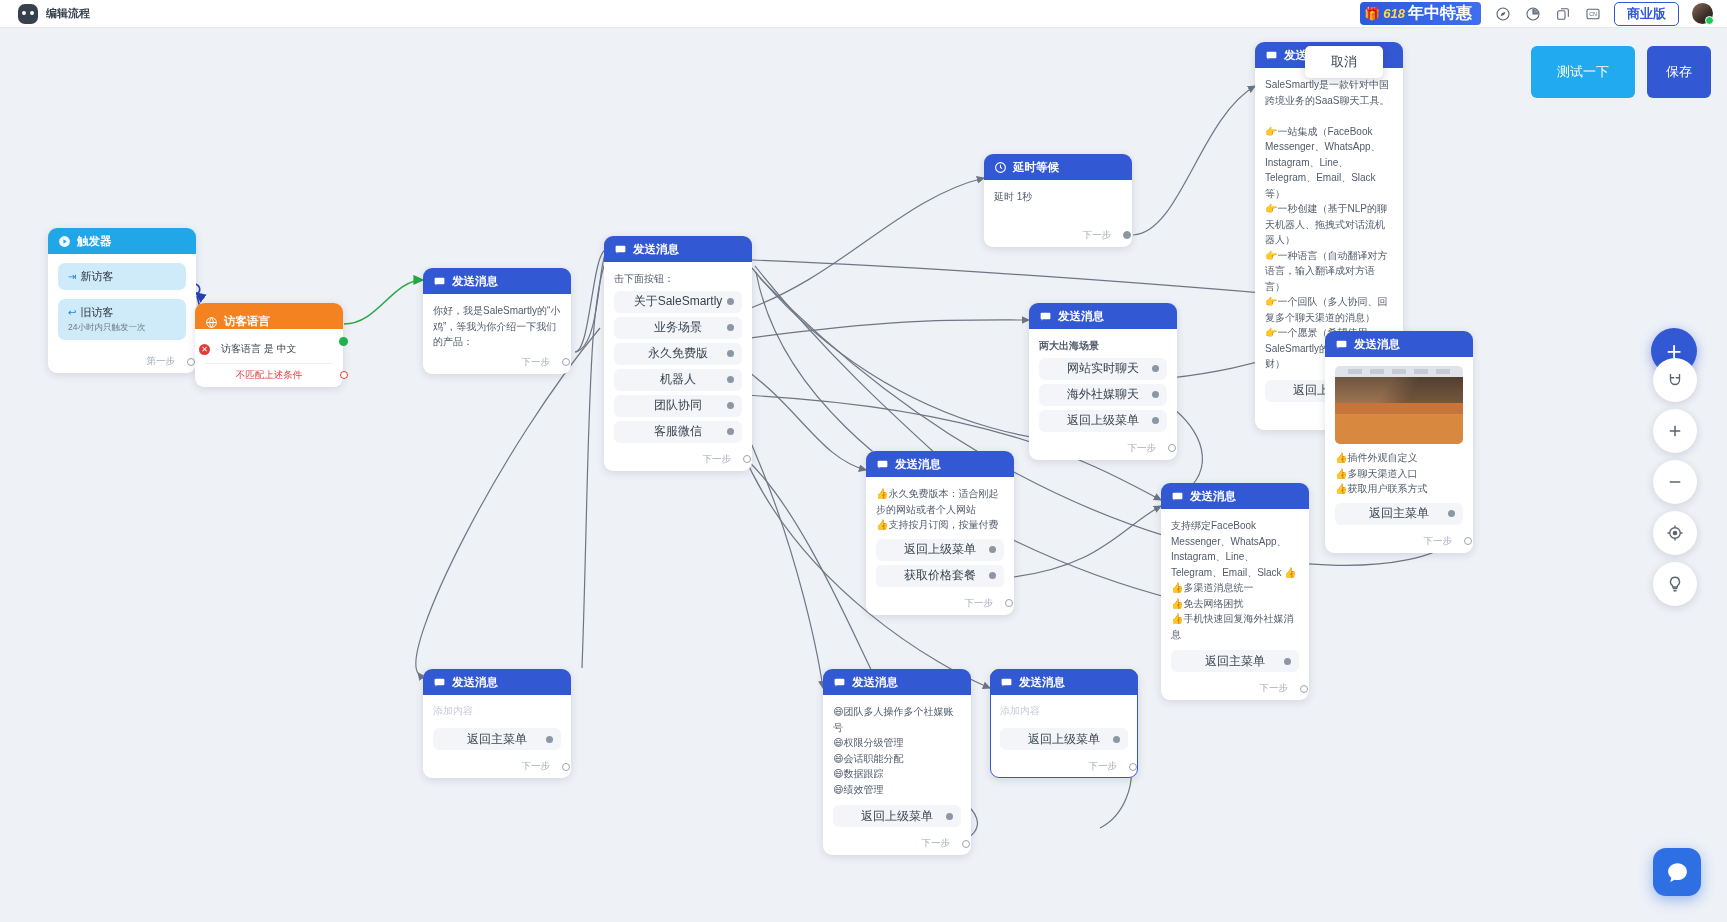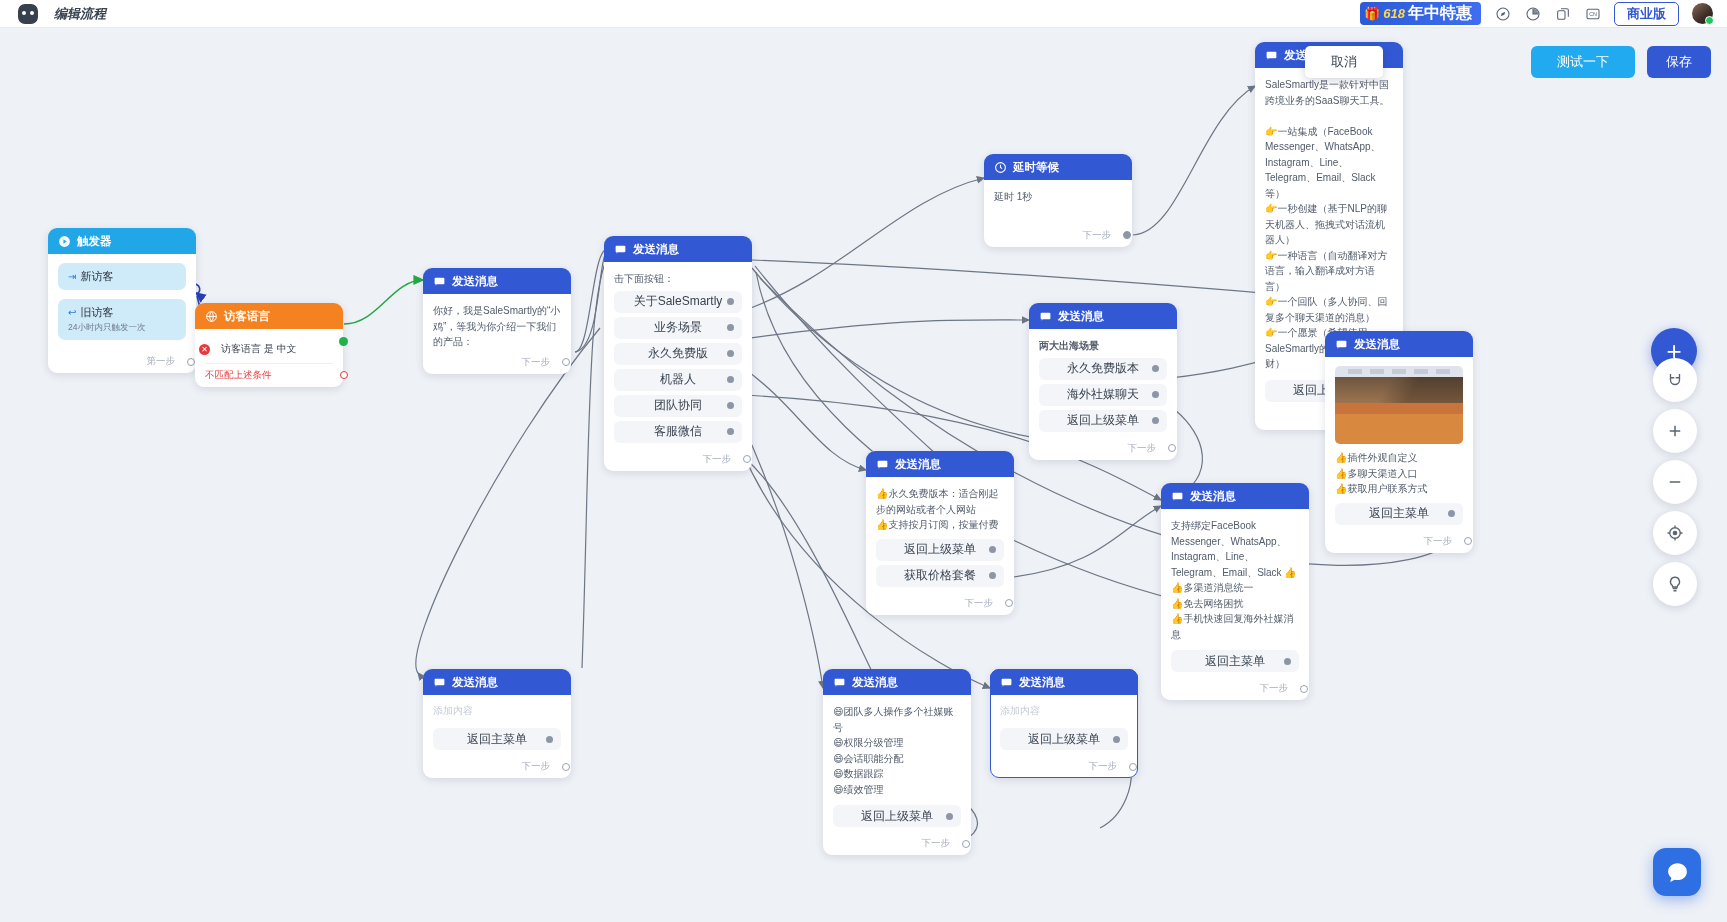--- a/index.html
+++ b/index.html
@@ -23,21 +23,21 @@
     width: 20px; height: 20px; border-radius: 7px; background: #37404d;
     position: relative; display: inline-block;
   }
   .logo-bot::before, .logo-bot::after {
     content: ""; position: absolute; top: 7px; width: 4px; height: 4px;
     border-radius: 50%; background: #fff;
   }
   .logo-bot::before { left: 4px; }
   .logo-bot::after { right: 4px; }
   .page-title {
-    margin-left: 16px; font-size: 13px; color: #39434f; font-weight: 600; font-style: italic;
+    margin-left: 8px; font-size: 11px; color: #39434f; font-weight: 600;
   }
   .topbar-right {
     margin-left: auto; display: flex; align-items: center; gap: 13px; margin-right: 14px;
   }
   .promo {
     height: 23px; border-radius: 4px; display: flex; align-items: center;
     background: linear-gradient(90deg,#2b5bd7,#3f6ff0); padding: 0 9px 0 4px;
     color: #ffe9a8; font-size: 11px; font-weight: 700; gap: 3px;
   }
   .promo .gift { font-size: 13px; }
@@ -59,21 +59,21 @@
   }
   .avatar::after {
     content: ""; position: absolute; right: -1px; bottom: -1px;
     width: 7px; height: 7px; border-radius: 50%;
     background: #22c55e; border: 1.5px solid #fff;
   }
 
   
   .action-row { position: absolute; top: 46px; right: 16px; display: flex; gap: 12px; z-index: 70; }
   .btn {
-    border-radius: 6px; font-size: 13px; padding: 7px 26px; border: none;
+    border-radius: 6px; font-size: 13px; padding: 17px 26px; border: none;
     cursor: pointer; font-family: inherit;
   }
   .btn-test { background: #22aaf0; color: #fff; }
   .btn-save { background: #3358d4; color: #ffffff; padding: 7px 19px; }
   .cancel-pop {
     position: absolute; top: 46px; left: 1305px; width: 78px; height: 32px;
     background: #fff; border-radius: 5px; box-shadow: 0 2px 10px rgba(20,30,60,.20);
     display: flex; align-items: center; justify-content: center;
     font-size: 13px; color: #39434f; z-index: 75;
   }
@@ -86,21 +86,21 @@
   .node {
     position: absolute; background: #fff; border-radius: 9px;
     box-shadow: 0 2px 9px rgba(30,40,70,.13); overflow: visible;
   }
   .node-hd {
     height: 26px; border-radius: 9px 9px 0 0; display: flex; align-items: center;
     gap: 6px; padding: 0 10px; color: #fff; font-size: 11.5px; font-weight: 700;
   }
   .hd-blue { background: #3358d4; }
   .hd-cyan { background: #21a6e8; }
-  .hd-orange { background: #f58220; }
+  .hd-orange { background: #f58220; align-items: flex-end; }
   .hd-ico { width: 13px; height: 13px; display: inline-flex; align-items: center; justify-content: center; }
   .hd-ico svg { width: 13px; height: 13px; }
   .node-body { padding: 9px 10px 4px 10px; }
   .node-foot {
     display: flex; align-items: center; justify-content: flex-end; gap: 5px;
     padding: 2px 8px 5px 0; font-size: 9.5px; color: #a4adbb;
   }
   .port {
     width: 8px; height: 8px; border-radius: 50%; border: 1.4px solid #9aa4b2; background: #fff;
     display: inline-block; position: relative; right: -7px;
@@ -123,21 +123,21 @@
   .trig-ico { color: #2b7fd0; margin-right: 4px; font-size: 10px; }
   .cond-row {
     display: flex; align-items: center; gap: 5px; font-size: 10px;
     color: #39434f; padding: 4px 0 7px 0; border-bottom: 1px solid #eceff4;
   }
   .err-badge {
     width: 11px; height: 11px; border-radius: 50%; background: #e33b3b; color: #fff;
     font-size: 8px; display: flex; align-items: center; justify-content: center;
     flex: 0 0 auto; position: relative; left: -6px;
   }
-  .nomatch { font-size: 9.5px; color: #e33b3b; text-align: left; padding: 5px 0 3px; }
+  .nomatch { font-size: 9.5px; color: #e33b3b; text-align: center; padding: 5px 0 3px; }
   .nomatch-port {
     width: 8px; height: 8px; border-radius: 50%; border: 1.4px solid #e33b3b;
     background: #fff; position: absolute; right: -5px; bottom: 8px;
   }
   .green-dot {
     width: 9px; height: 9px; border-radius: 50%; background: #1fb14a;
     position: absolute; right: -5px;
   }
   .placeholder { font-size: 10px; color: #c6ccd6; }
   .thumb {
@@ -444,21 +444,21 @@
           <svg viewBox="0 0 24 24" fill="#fff">
               <rect x="3" y="5" width="18" height="12" rx="2"></rect>
               <path d="M7 17l-2 3v-3z"></path>
             </svg>
         </span>
         <span>发送消息</span>
       </div>
       <div class="node-body">
         <div class="msg-txt" style="font-weight:bold;">两大出海场景</div>
         <div class="opt-btn">
-            <span>永久免费版本</span>
+            <span>网站实时聊天</span>
             <span class="dot"></span>
           </div>
         <div class="opt-btn">
             <span>海外社媒聊天</span>
             <span class="dot"></span>
           </div>
         <div class="opt-btn">
             <span>返回上级菜单</span>
             <span class="dot"></span>
           </div>

